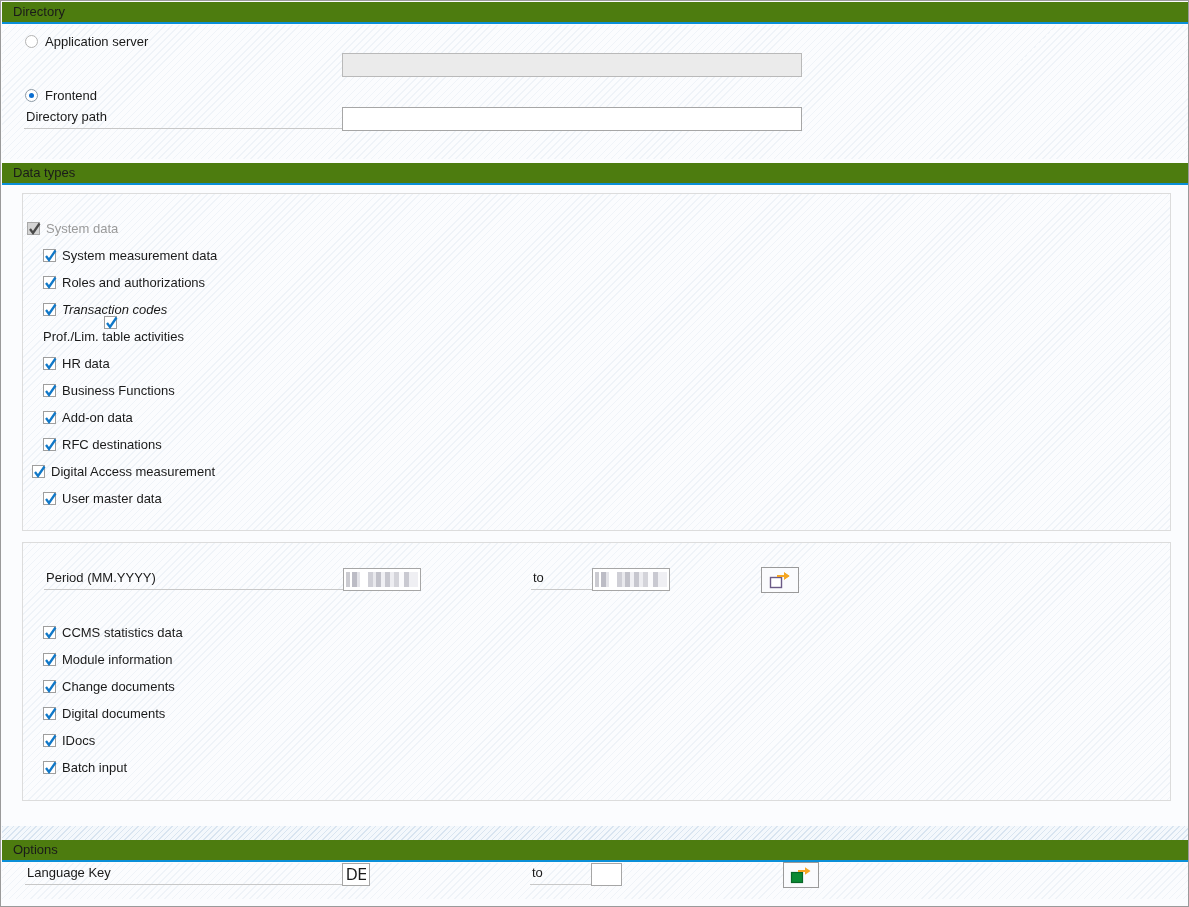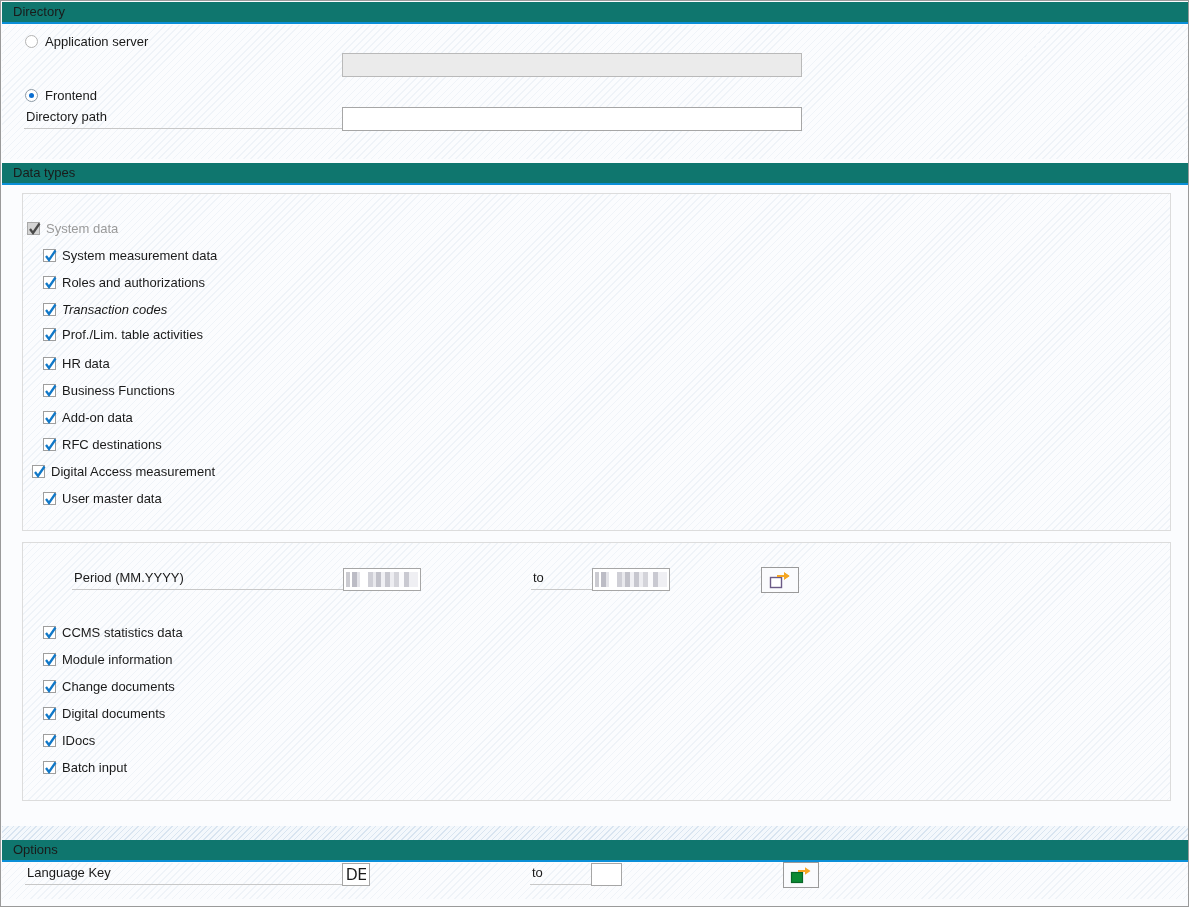--- a/index.html
+++ b/index.html
@@ -47,21 +47,21 @@
     border: 1px solid #9a9a9a;
     background: #fbfcfe;
   }
 
   
   .section-head {
     position: absolute;
     left: 1px;
     box-sizing: border-box;
     height: 22px;
-    background: #0f766e;
+    background: #4d7c0f;
     border-bottom: 2px solid #0a8fd8;
   }
   .section-head .title {
     position: absolute;
     left: 11px;
     top: 2px;
     font-size: 13px;
     color: #1a1a1a;
     white-space: nowrap;
   }
@@ -273,21 +273,21 @@
 
     <div class="cb-row" style="left:20px; top:108px;font-style:italic;">
       <span class="cb">
         <svg width="15" height="16" viewBox="0 0 15 16">
             <path d="M3 8 L6 12 L12.5 2.5" stroke="#1078c8" stroke-width="2.3" fill="none"></path>
           </svg>
       </span>
       <span class="cb-label">Transaction codes</span>
     </div>
 
-    <div class="cb-row" style="left:20px; top:133px;">
+    <div class="cb-row" style="left:20px; top:122px;flex-direction:column;">
       <span class="cb">
         <svg width="15" height="16" viewBox="0 0 15 16">
             <path d="M3 8 L6 12 L12.5 2.5" stroke="#1078c8" stroke-width="2.3" fill="none"></path>
           </svg>
       </span>
       <span class="cb-label">Prof./Lim. table activities</span>
     </div>
 
     <div class="cb-row" style="left:20px; top:162px;">
       <span class="cb">
@@ -339,21 +339,21 @@
         <svg width="15" height="16" viewBox="0 0 15 16">
             <path d="M3 8 L6 12 L12.5 2.5" stroke="#1078c8" stroke-width="2.3" fill="none"></path>
           </svg>
       </span>
       <span class="cb-label">User master data</span>
     </div>
   </div>
 
   <div class="panel hatch" style="left:21px; top:541px; width:1149px; height:259px;">
 
-    <div class="field-label" style="left:21px; top:27px; width:299px;margin-left:28px;">Period (MM.YYYY)</div>
+    <div class="field-label" style="left:21px; top:27px; width:299px;">Period (MM.YYYY)</div>
 
     <div class="input redacted" style="left:320px; top:25px; width:78px; height:23px;">
       <span class="redact-fill"></span>
     </div>
 
     <div class="to-label" style="left:508px; top:27px; width:61px;">to</div>
 
     <div class="input redacted" style="left:569px; top:25px; width:78px; height:23px;">
       <span class="redact-fill"></span>
     </div>

